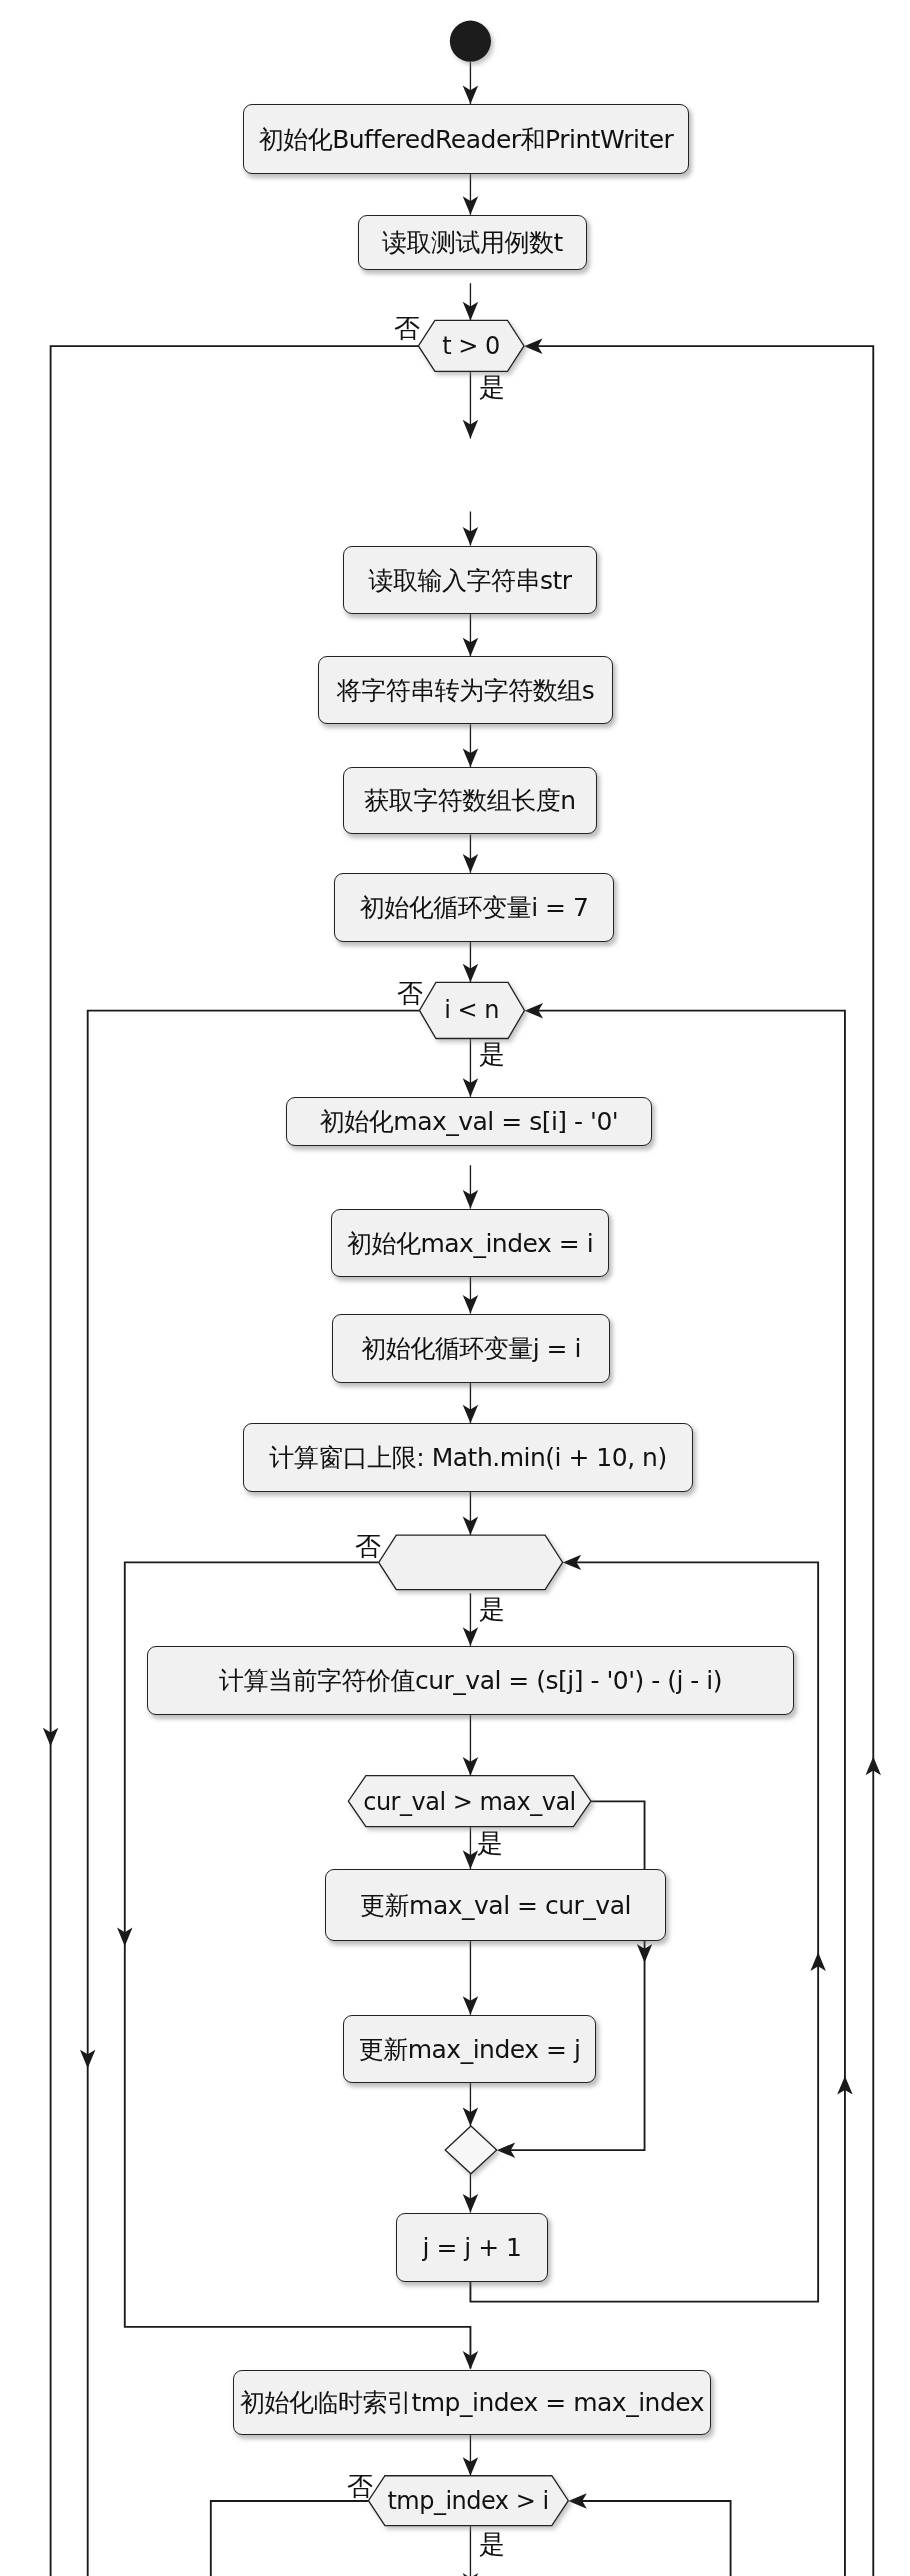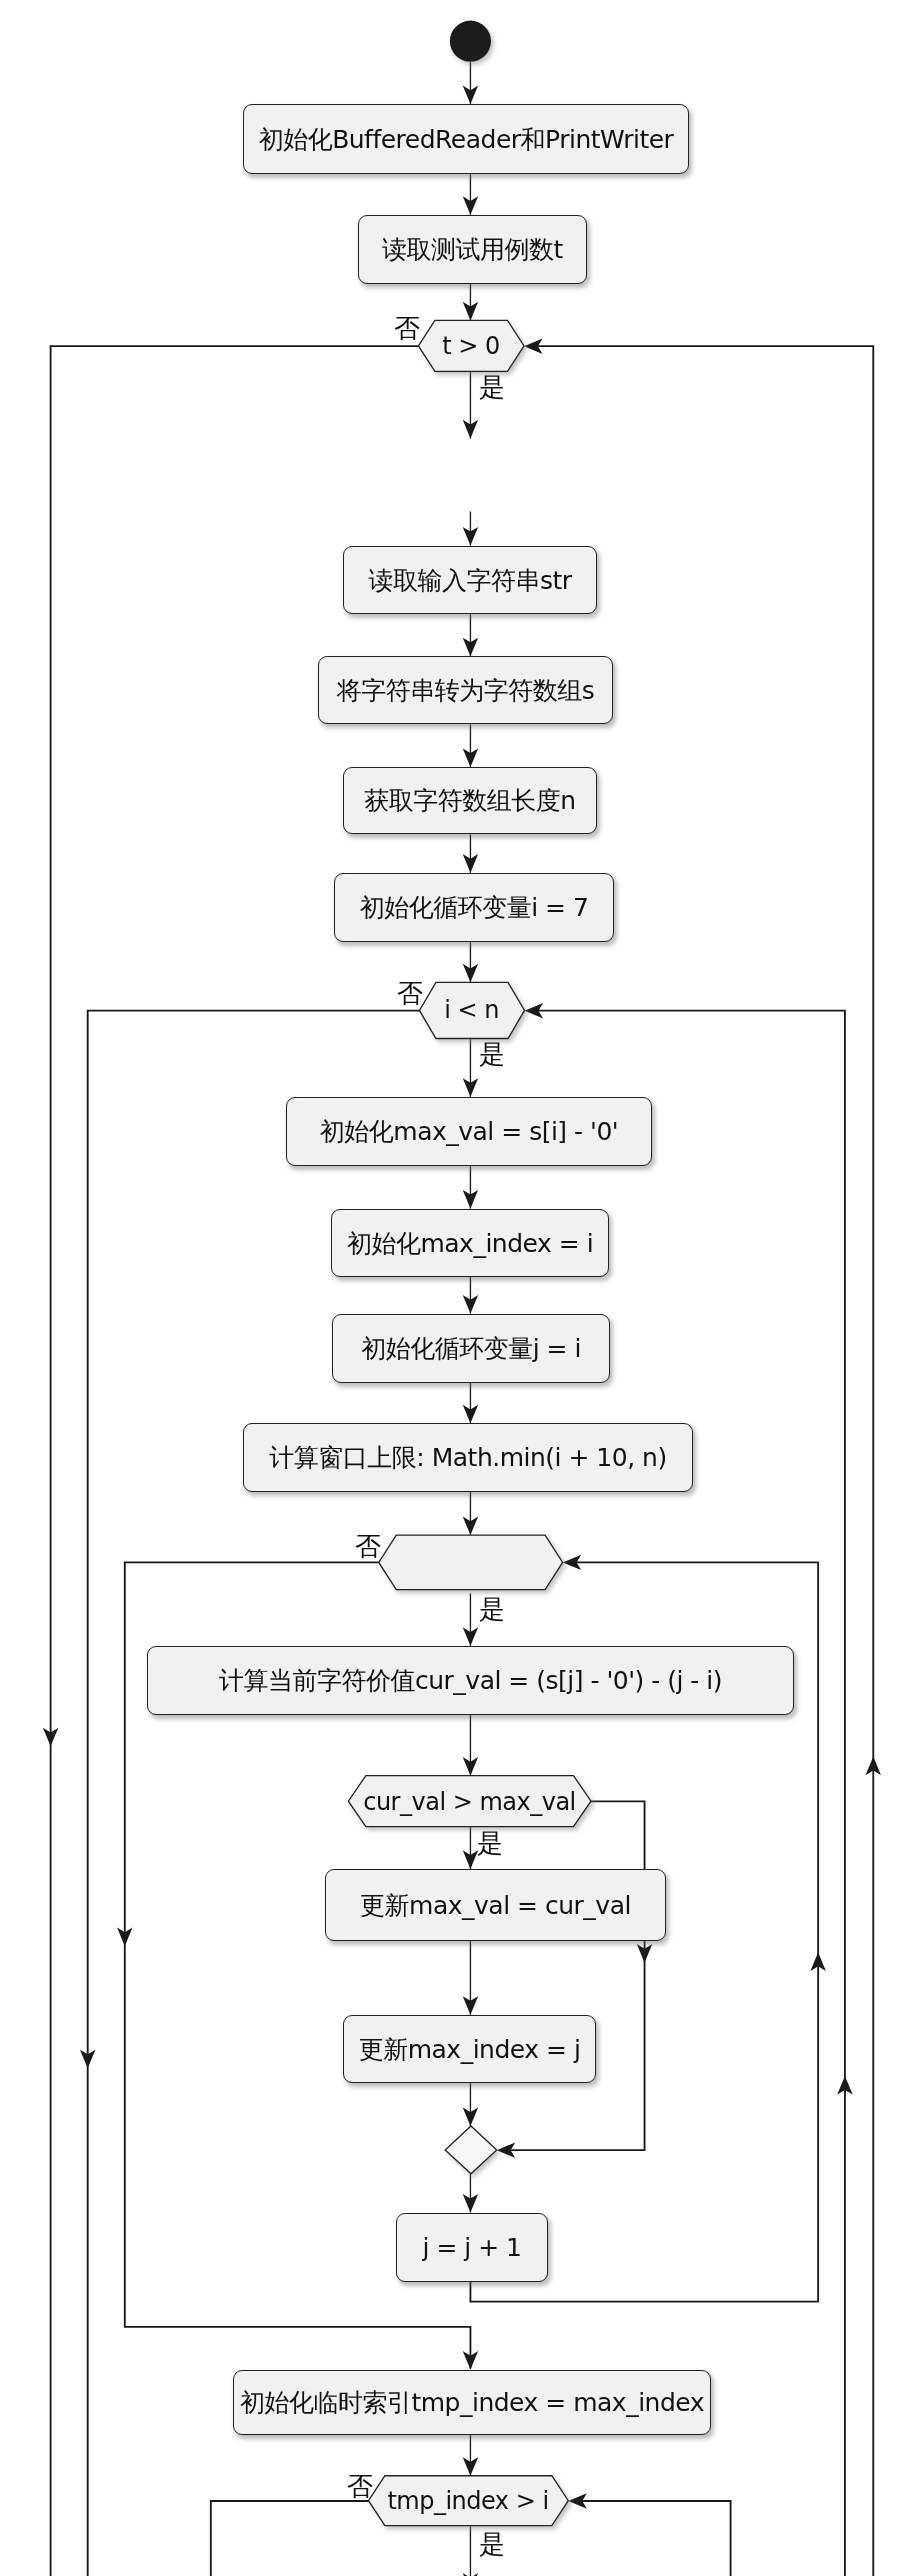--- a/index.html
+++ b/index.html
@@ -103,26 +103,26 @@
     <path d="M914 4127L964 4173.5 914 4220 864 4173.5Z" fill="#f7f7f7" stroke="#222222" stroke-width="2.6" filter="url(#ds)"></path>
 
     <circle cx="913" cy="80" r="40" fill="#1a1a1a" filter="url(#ds)"></circle>
     <g filter="url(#ds)">
       <circle cx="915" cy="6860" r="41" fill="#ffffff" stroke="#1a1a1a" stroke-width="5"></circle>
       <circle cx="915" cy="6860" r="24" fill="#1a1a1a"></circle>
     </g>
   </svg>
 
   <div class="box" style="left:243px;top:104px;width:446px;height:70px">初始化BufferedReader和PrintWriter</div>
-  <div class="box" style="left:358px;top:215px;width:229px;height:69px">读取测试用例数t</div>
+  <div class="box" style="left:358px;top:215px;width:229px;height:55px">读取测试用例数t</div>
   <div class="box" style="left:343px;top:546px;width:254px;height:68px">读取输入字符串str</div>
   <div class="box" style="left:318px;top:656px;width:295px;height:68px">将字符串转为字符数组s</div>
   <div class="box" style="left:343px;top:767px;width:254px;height:67px">获取字符数组长度n</div>
   <div class="box" style="left:334px;top:873px;width:280px;height:69px">初始化循环变量i = 7</div>
-  <div class="box" style="left:286px;top:1097px;width:366px;height:69px">初始化max_val = s[i] - '0'</div>
+  <div class="box" style="left:286px;top:1097px;width:366px;height:49px">初始化max_val = s[i] - '0'</div>
   <div class="box" style="left:331px;top:1209px;width:278px;height:68px">初始化max_index = i</div>
   <div class="box" style="left:332px;top:1314px;width:278px;height:69px">初始化循环变量j = i</div>
   <div class="box" style="left:243px;top:1423px;width:450px;height:69px">计算窗口上限: Math.min(i + 10, n)</div>
   <div class="box" style="left:147px;top:1646px;width:647px;height:69px">计算当前字符价值cur_val = (s[j] - '0') - (j - i)</div>
   <div class="box" style="left:325px;top:1869px;width:341px;height:72px">更新max_val = cur_val</div>
   <div class="box" style="left:343px;top:2015px;width:253px;height:68px">更新max_index = j</div>
   <div class="box" style="left:396px;top:2213px;width:152px;height:69px">j = j + 1</div>
   <div class="box" style="left:233px;top:2370px;width:478px;height:65px">初始化临时索引tmp_index = max_index</div>
 
   <div class="hex-label" style="left:418px;top:320px;width:106px;height:51px">t &gt; 0</div>

